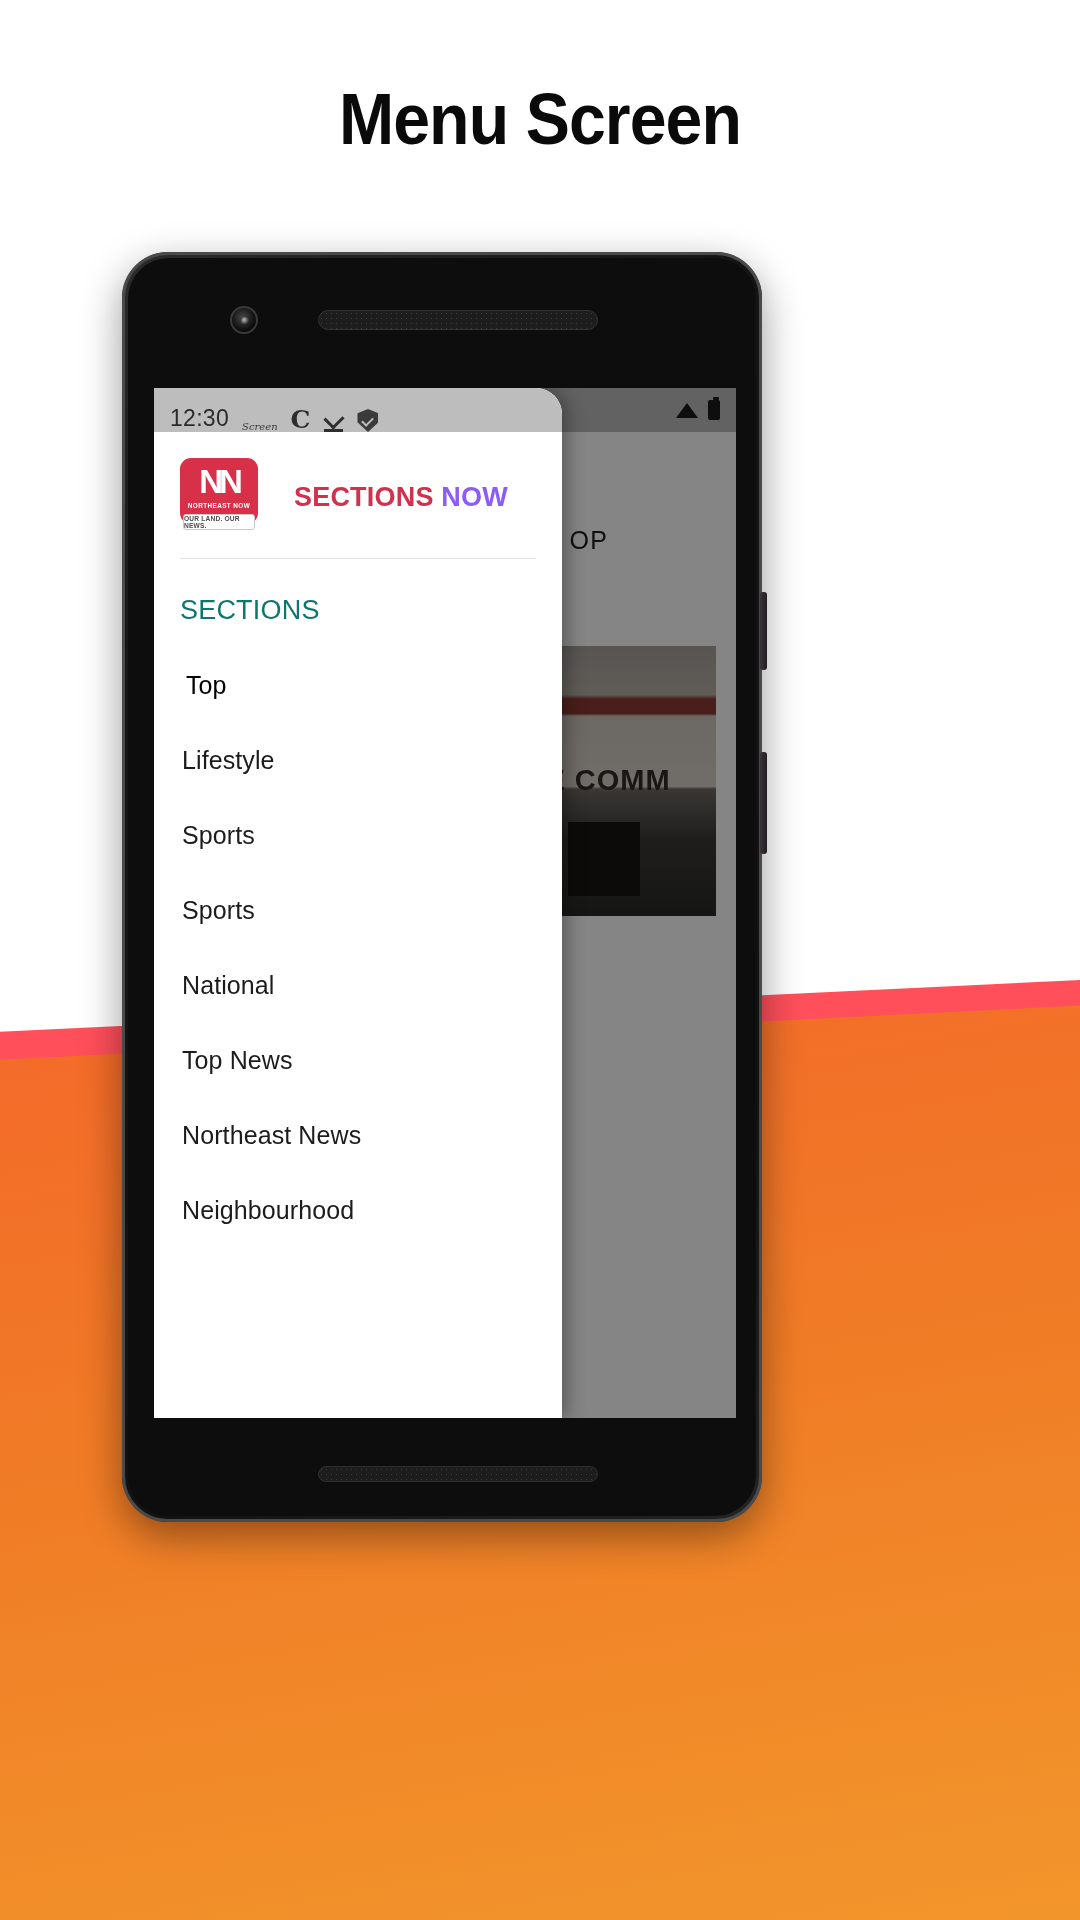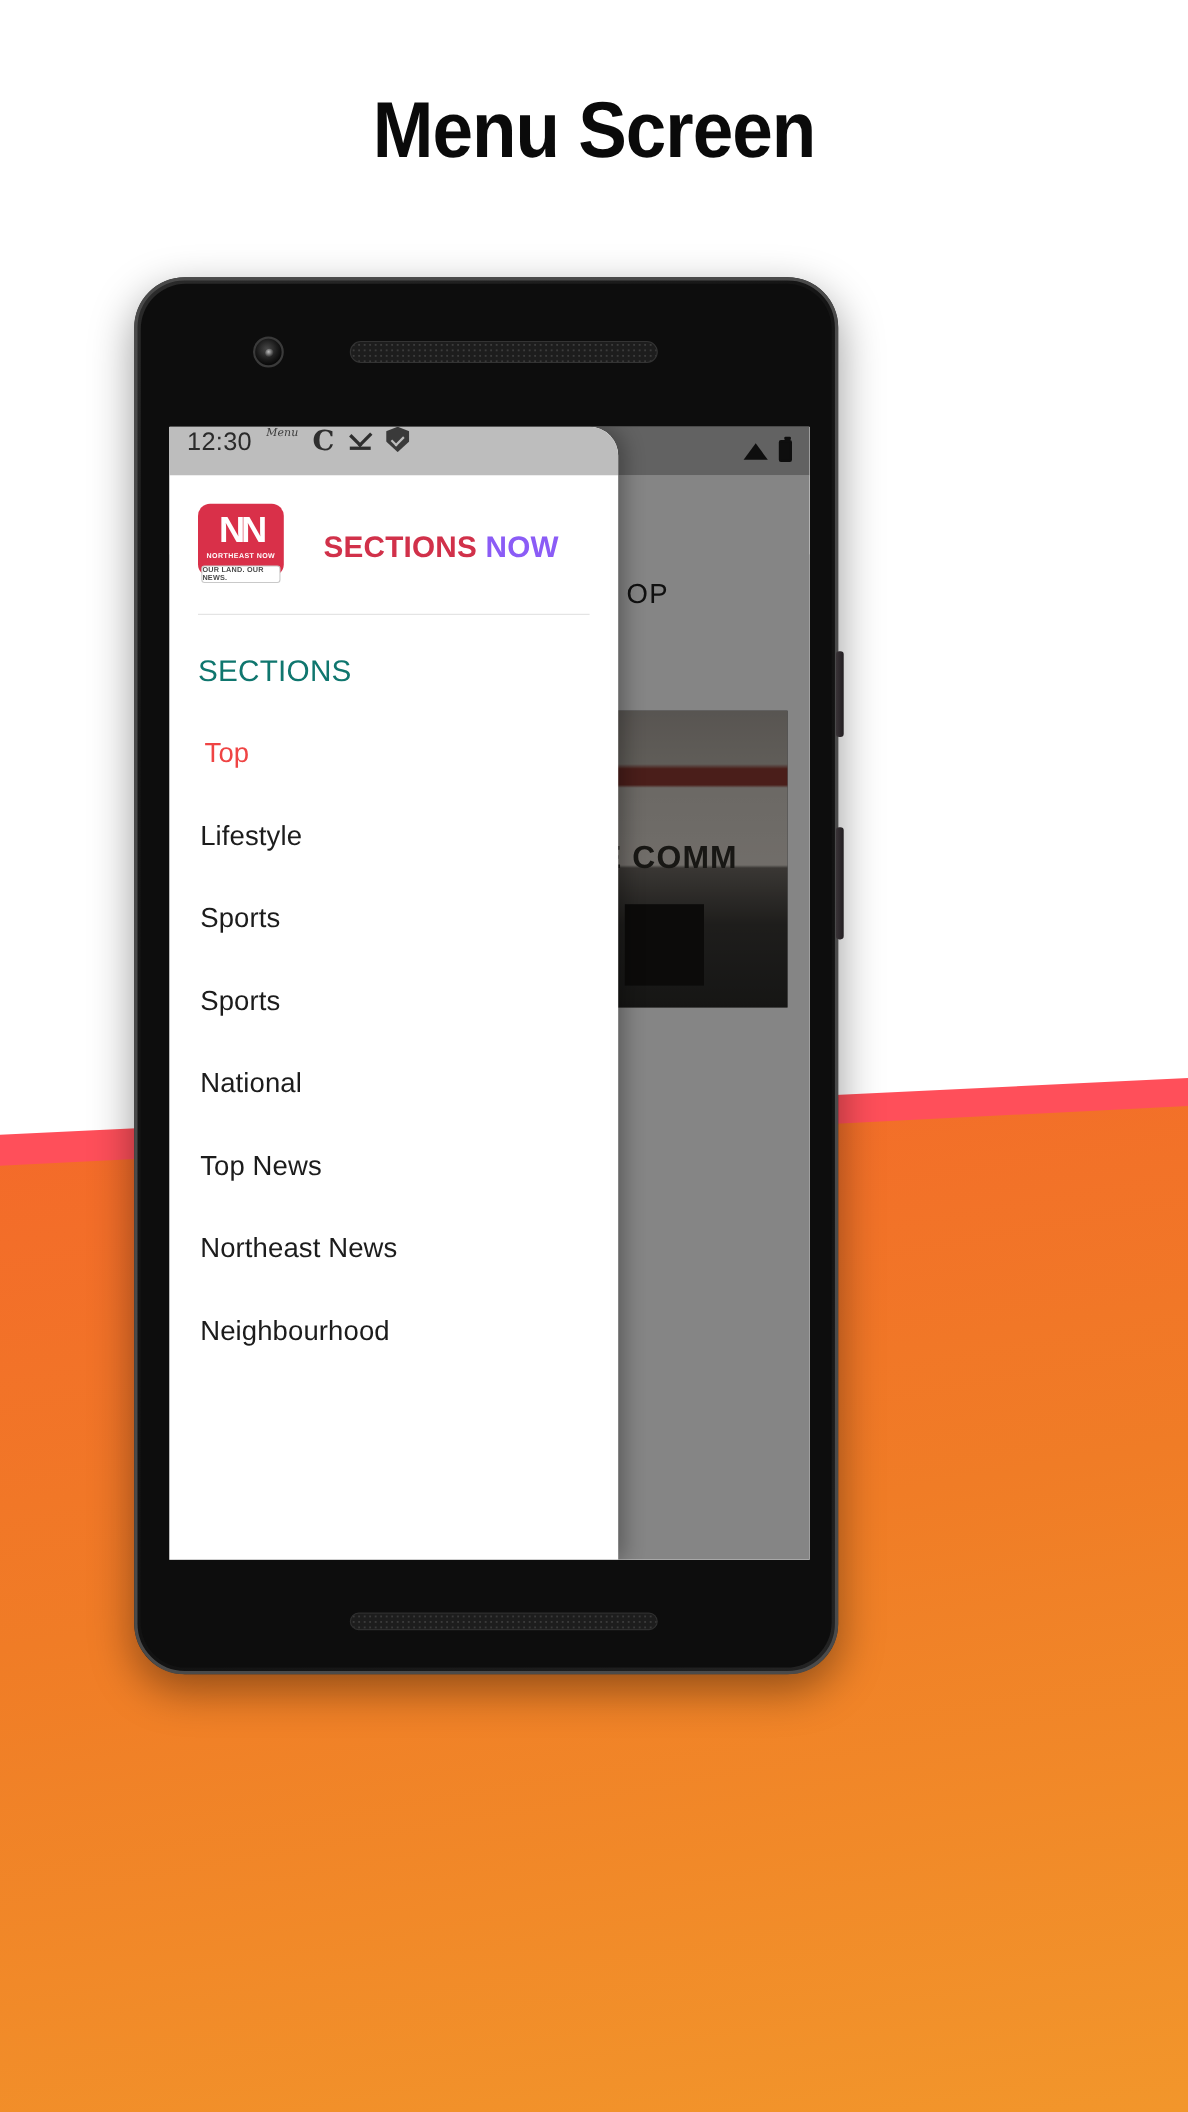--- a/index.html
+++ b/index.html
@@ -163,21 +163,21 @@
 
   
   .drawer {
     position: absolute; left: 0; top: 0; width: 408px; height: 100%;
     background: #ffffff;
     box-shadow: 6px 0 18px rgba(0,0,0,0.30);
     overflow: hidden;
     border-top-right-radius: 26px;
   }
   .drawer-statusbar {
-    height: 44px; background: #bdbdbd; display: flex; align-items: flex-start;
+    height: 44px; background: #bdbdbd; display: flex; align-items: flex-end;
     padding-left: 16px; gap: 13px; border-top-right-radius: 26px;
   }
   .sb-time { font-size: 23px; color: #2b2b2b; letter-spacing: 0.3px; }
   .sb-script { font-size: 10px; color: #3a3a3a; font-family: "DejaVu Serif", serif; font-style: italic; }
   .sb-c { font-size: 25px; color: #2e2e2e; font-family: "DejaVu Serif", serif; font-weight: bold; line-height: 1; }
   .sb-dl { width: 21px; height: 21px; position: relative; }
   .sb-dl::before{
     content:""; position:absolute; left:3px; top:1px; width:13px; height:11px;
     border-left:3px solid #2e2e2e; border-bottom:3px solid #2e2e2e;
     transform: rotate(-45deg);
@@ -230,21 +230,21 @@
 
   .sections-title {
     color: #0f766e; font-size: 27px; padding: 36px 0 0 26px; letter-spacing: 0.2px;
   }
 
   .nav-list { padding-top: 22px; }
   .nav-item {
     padding: 23px 0 23px 28px;
     font-size: 25px; color: #1c1c1c; letter-spacing: 0.1px;
   }
-  .nav-item.muted { color: #ef4444; padding-left: 32px; }
+  .nav-item.muted { color: #000000; padding-left: 32px; }
 </style>
 </head>
 <body>
 
 <div class="page">
 
   <div class="wave-pink"></div>
   <div class="wave-orange"></div>
 
   <div class="headline">Menu Screen</div>
@@ -286,21 +286,21 @@
 gatha
 abha</div>
 
           <div class="scrim"></div>
         </div>
 
         <div class="drawer">
 
           <div class="drawer-statusbar">
             <span class="sb-time">12:30</span>
-            <span class="sb-script">Menu</span>
+            <span class="sb-script">Screen</span>
             <span class="sb-c">C</span>
             <span class="sb-dl"></span>
             <span class="sb-shield"></span>
           </div>
 
           <div class="drawer-body">
 
             <div class="brand-row">
               <div class="logo-mark">
                 <div class="logo-sq"></div>

